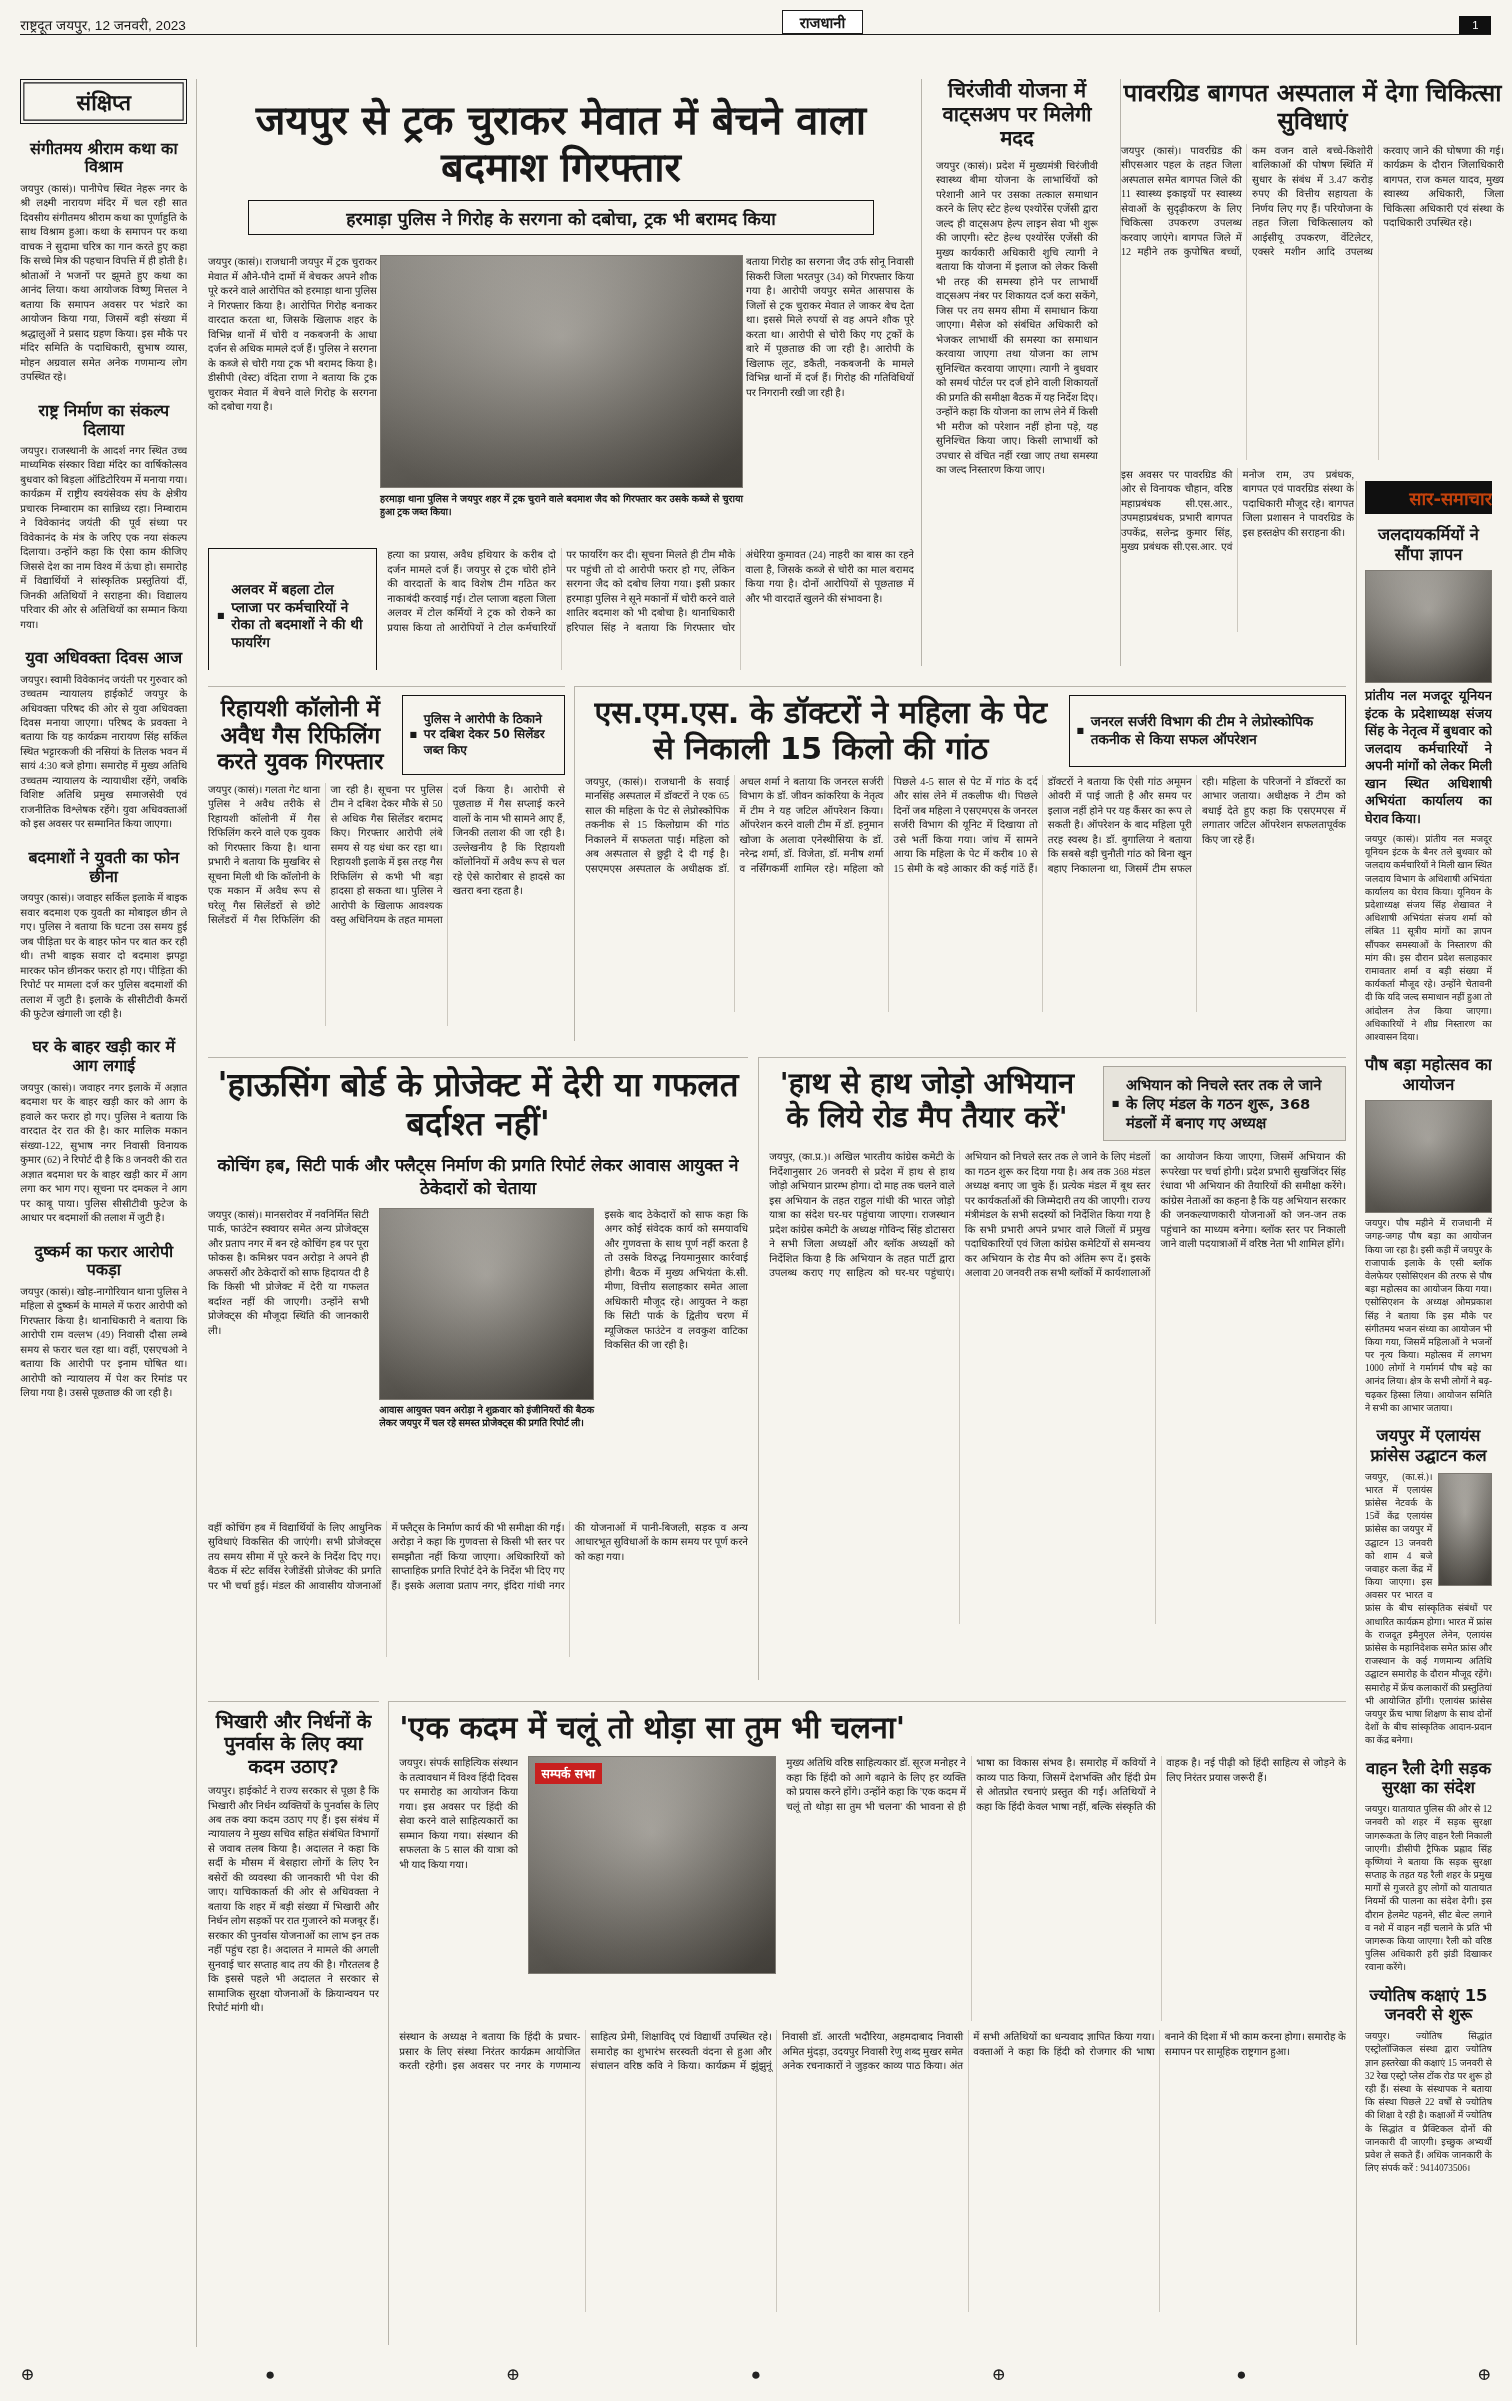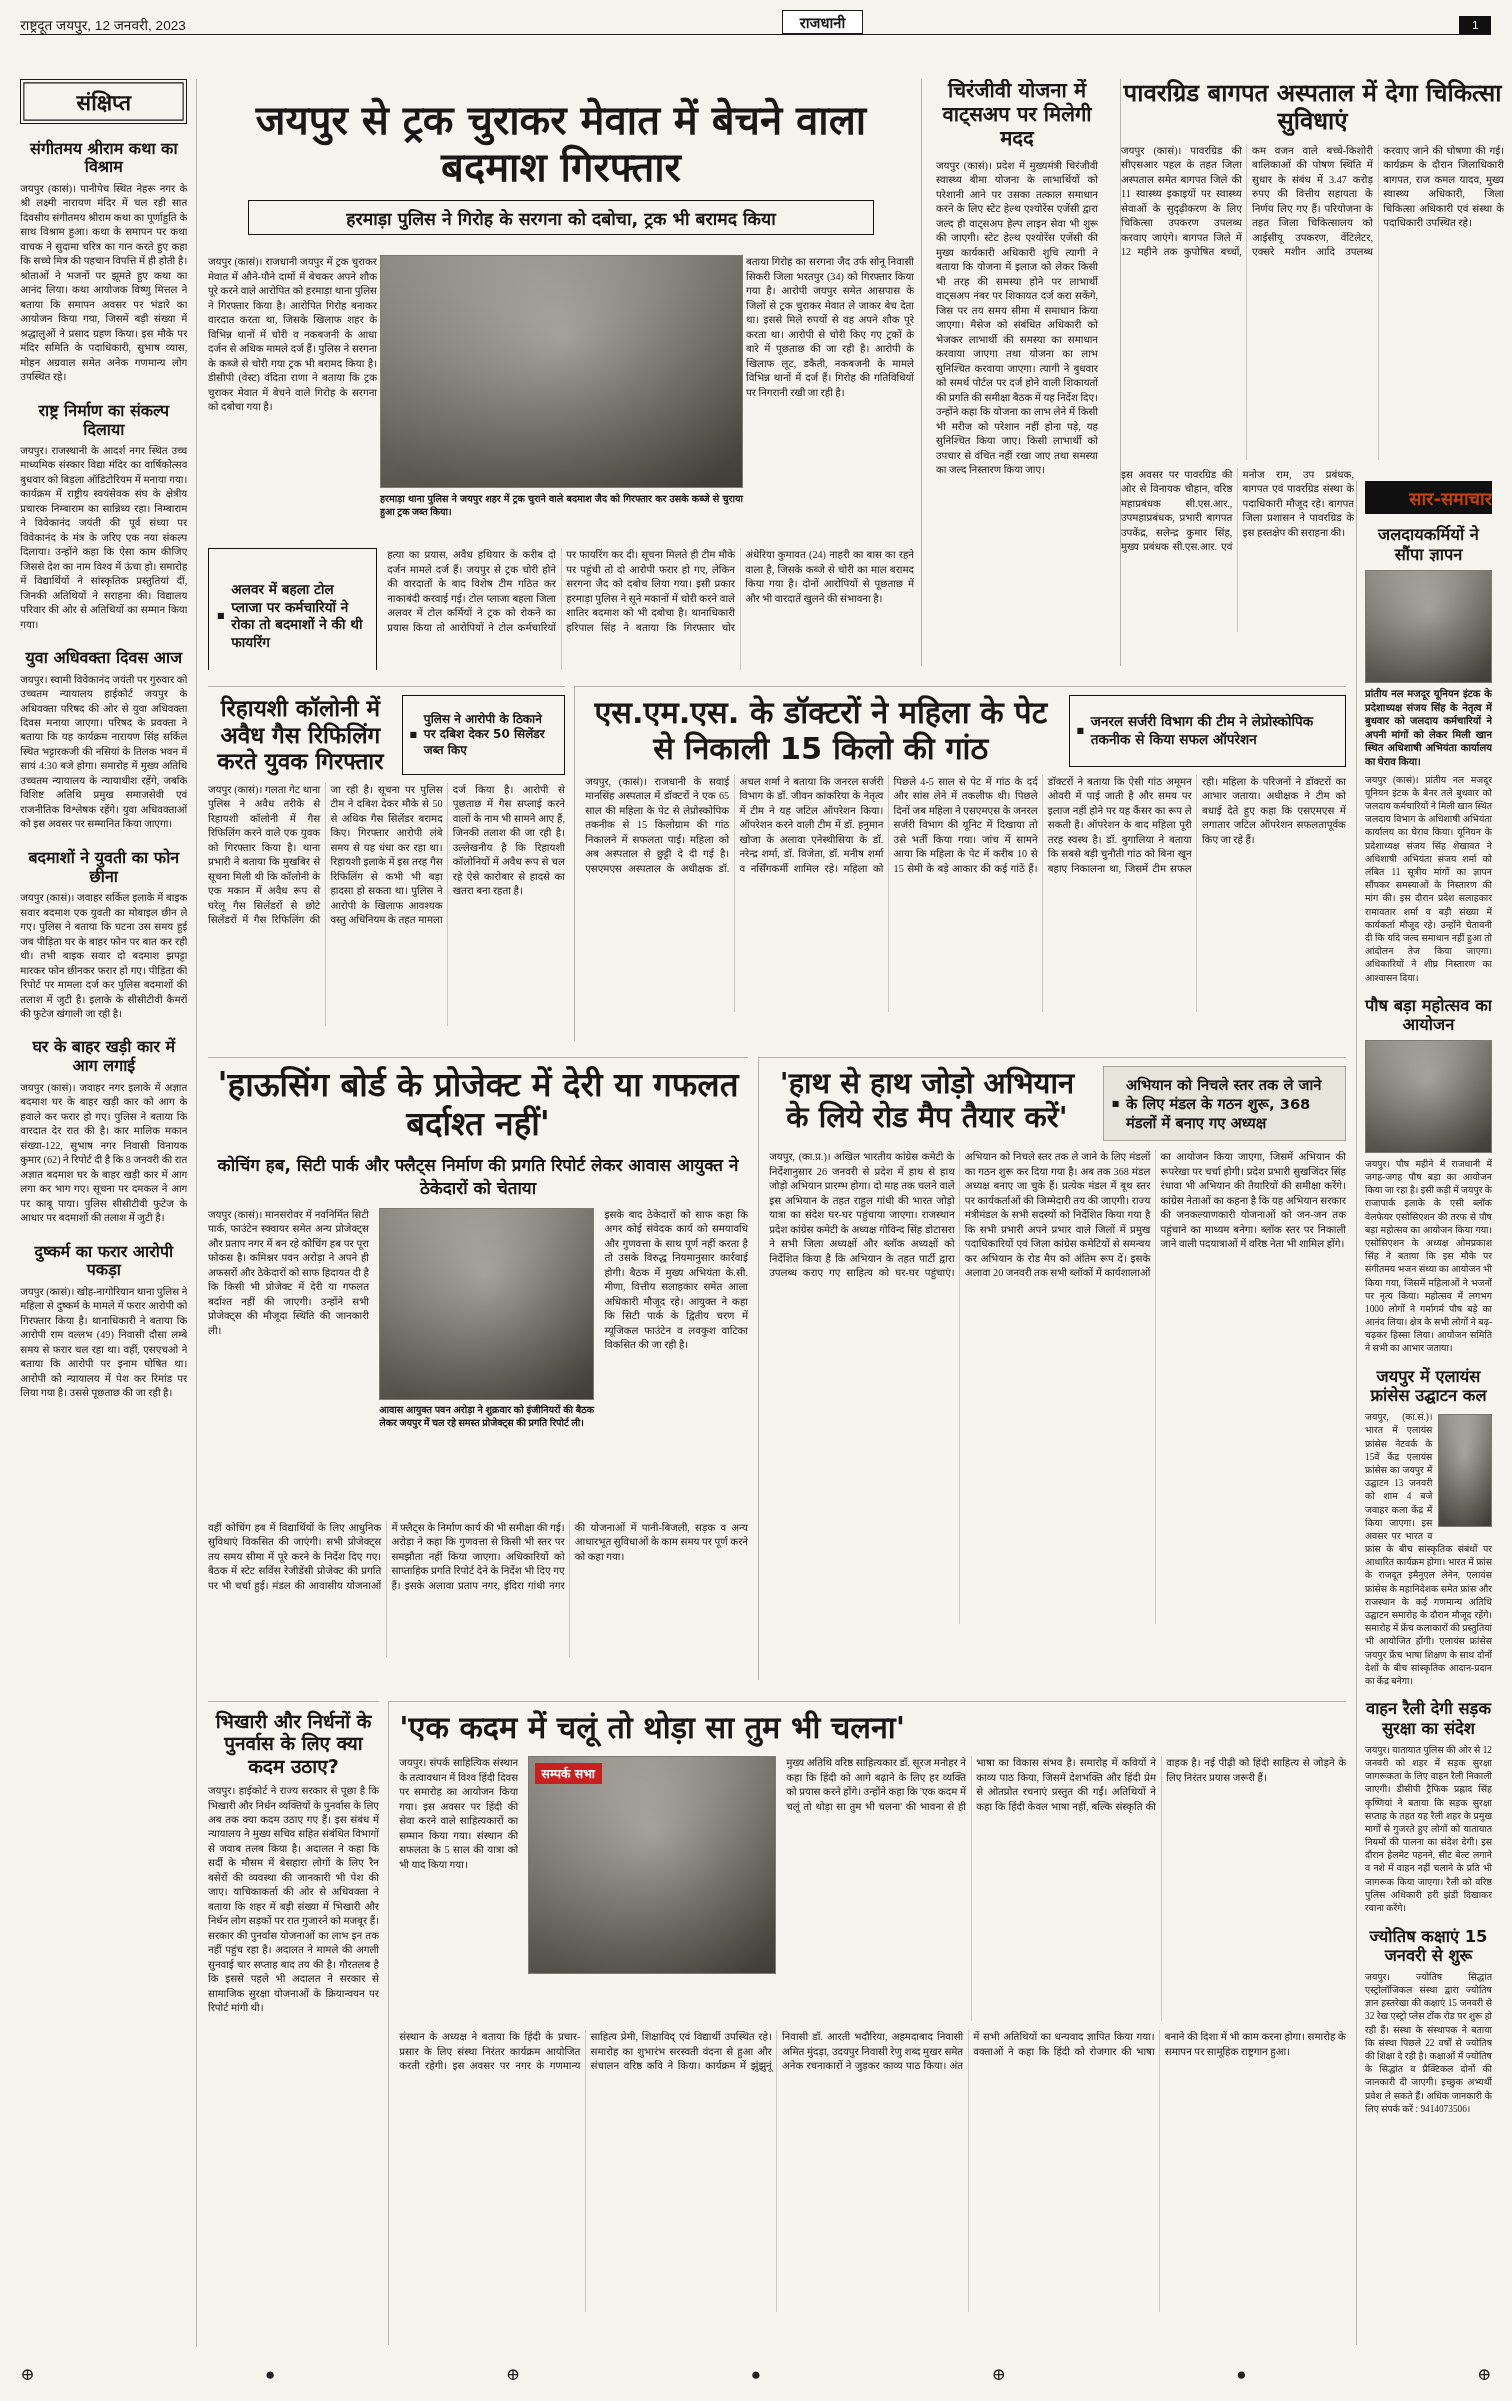--- a/index.html
+++ b/index.html
@@ -53,21 +53,21 @@
   .pg-a{height:316px}
   .pg-b{width:233px;height:164px;margin-top:8px}
   
   .rail{left:1356px;top:481px;width:136px;height:1864px;padding-left:8px;border-left:0.6px solid #b7b3aa;
         background:#f6f4ee;overflow:hidden}
   .rail-bar{background:#101010;color:#c2410c;font-size:18px;font-weight:bold;text-align:right;padding:4.5px 0;
             font-family:"DejaVu Sans","Liberation Sans",sans-serif}
   .rail h3{font-size:16.4px;text-align:center;margin:11.3px 0 5.6px}
   .rail .photo{height:113px;margin-bottom:4.5px}
   .rail .bt{font-size:9.3px}
-  .rail .cap{font-size:10px;margin-bottom:5.6px}
+  .rail .cap{font-size:13px;margin-bottom:5.6px}
   .mini-photo{float:right;width:54px;height:69px;margin:2.3px 0 3.4px 5.6px}
   
   .gas{left:208px;top:686px;width:357px;height:355px;padding-top:8px;border-top:0.6px solid #b7b3aa;overflow:hidden}
   .gas-head{display:flex;gap:9px;margin-bottom:8px;align-items:stretch}
   .gas-head h2{flex:1.25;font-size:22.6px;text-align:center}
   .gas-inset{flex:1;font-size:12px;line-height:1.3;padding:6.8px;text-align:left}
   .gas-body{height:243px}
   
   .sms{left:574px;top:686px;width:772px;height:355px;padding:8px 0 0 10.2px;border-top:0.6px solid #b7b3aa;
        border-left:0.6px solid #b7b3aa;overflow:hidden}

